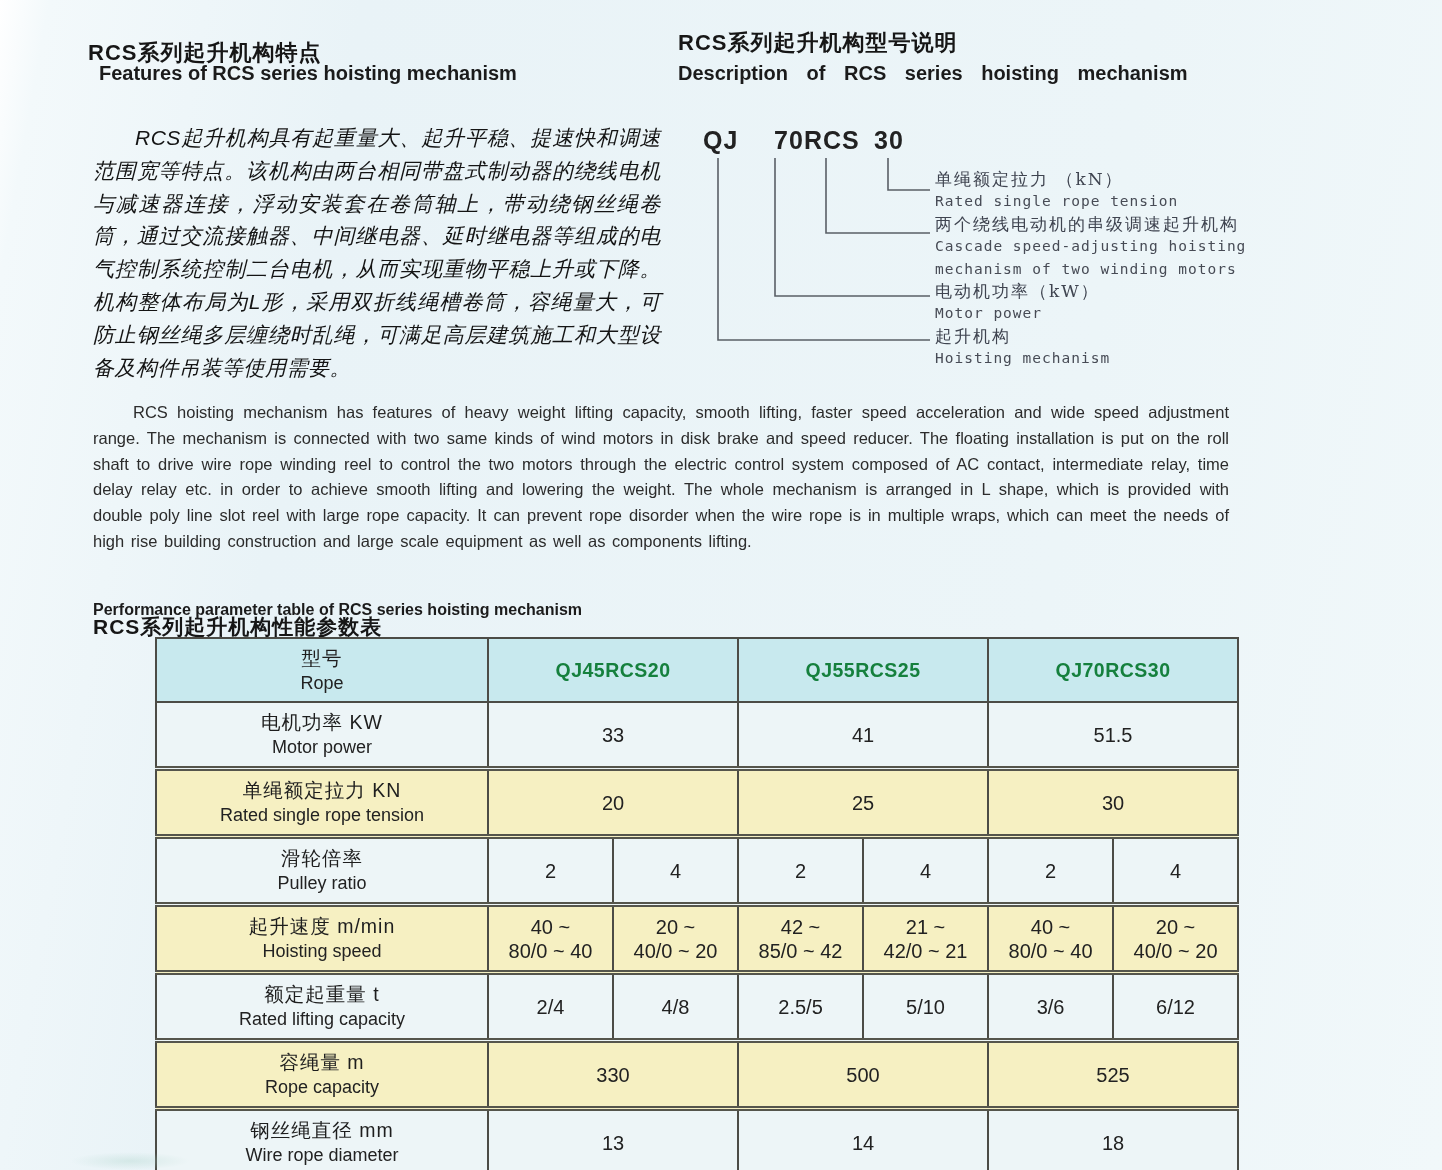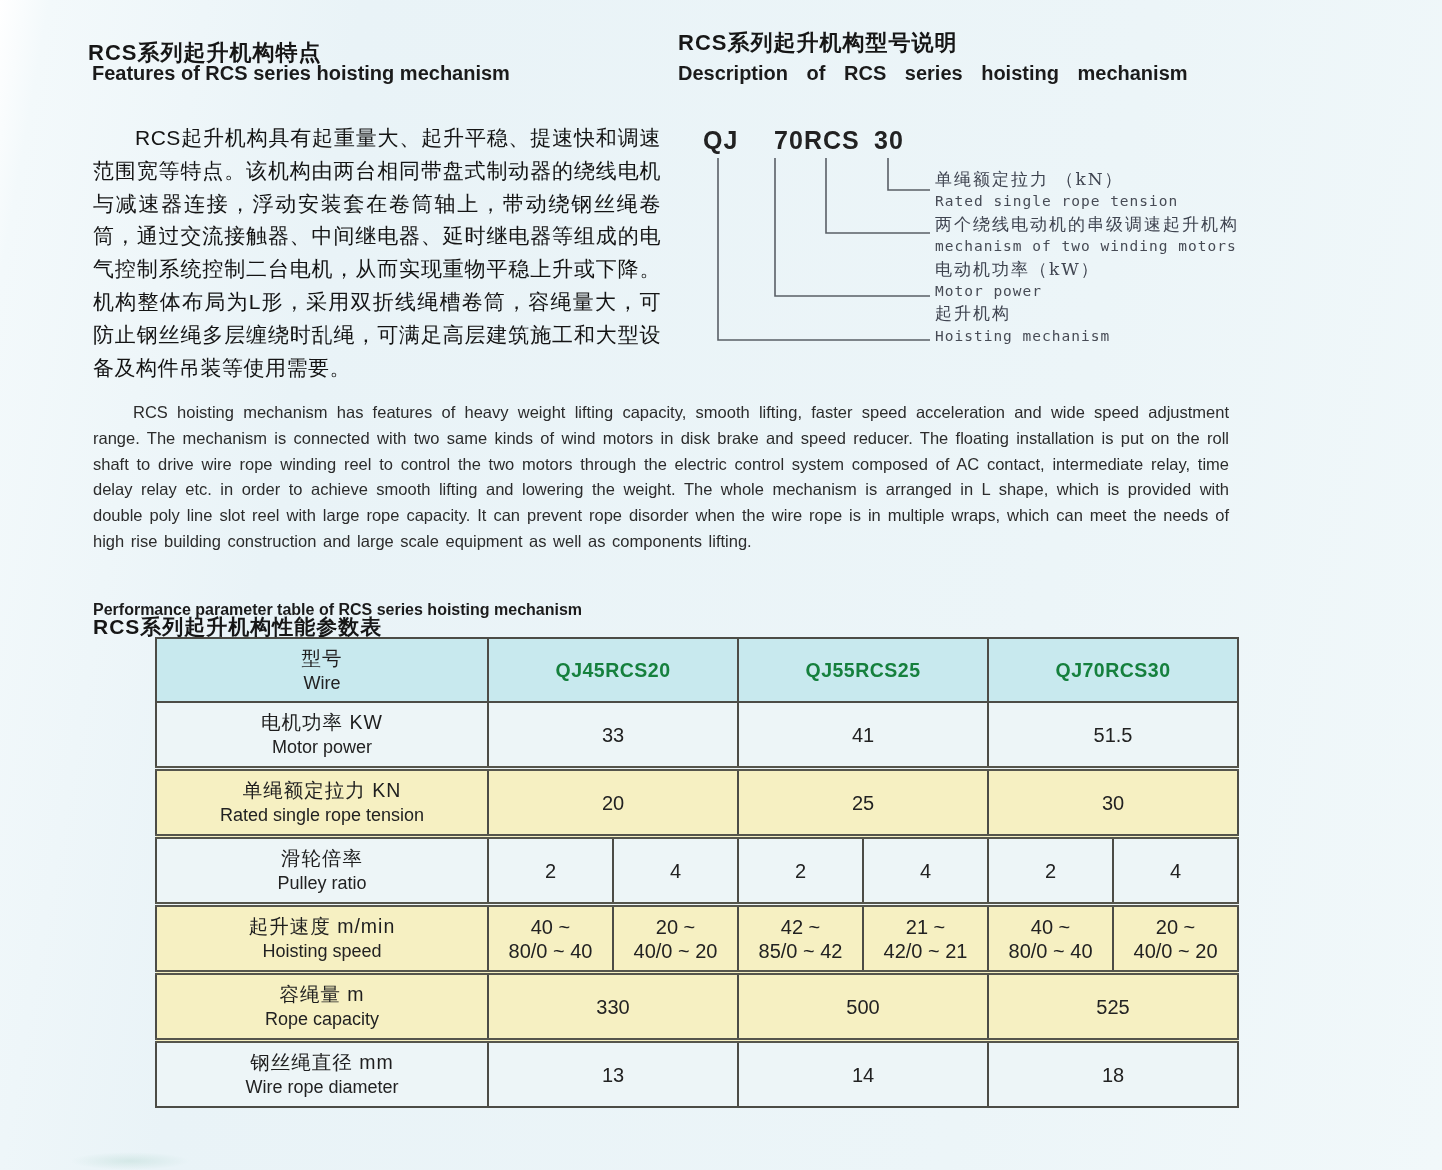--- a/index.html
+++ b/index.html
@@ -58,24 +58,24 @@
   
   .smudge{left:70px;top:1152px;width:120px;height:18px;border-radius:50%;
     background:radial-gradient(ellipse at center,rgba(170,210,200,0.35),rgba(170,210,200,0) 70%);}
 </style>
 </head>
 <body>
 
 <div class="abs" style="left:88px;top:28px;margin-top:10px;">
   <span class="h-zh">RCS系列起升机构特点</span>
 </div>
-<div class="abs" style="left:92px;top:62px;">
+<div class="abs" style="left:99px;top:62px;">
   <span class="h-en">Features of RCS series hoisting mechanism</span>
 </div>
-<div class="abs p-zh" style="left:93px;top:122px;">RCS起升机构具有起重量大、起升平稳、提速快和调速范围宽等特点。该机构由两台相同带盘式制动器的绕线电机与减速器连接，浮动安装套在卷筒轴上，带动绕钢丝绳卷筒，通过交流接触器、中间继电器、延时继电器等组成的电气控制系统控制二台电机，从而实现重物平稳上升或下降。机构整体布局为L形，采用双折线绳槽卷筒，容绳量大，可防止钢丝绳多层缠绕时乱绳，可满足高层建筑施工和大型设备及构件吊装等使用需要。</div>
+<div class="abs p-zh" style="left:93px;top:122px;font-style:italic;">RCS起升机构具有起重量大、起升平稳、提速快和调速范围宽等特点。该机构由两台相同带盘式制动器的绕线电机与减速器连接，浮动安装套在卷筒轴上，带动绕钢丝绳卷筒，通过交流接触器、中间继电器、延时继电器等组成的电气控制系统控制二台电机，从而实现重物平稳上升或下降。机构整体布局为L形，采用双折线绳槽卷筒，容绳量大，可防止钢丝绳多层缠绕时乱绳，可满足高层建筑施工和大型设备及构件吊装等使用需要。</div>
 
 <div class="abs" style="left:678px;top:28px;">
   <span class="h-zh">RCS系列起升机构型号说明</span>
 </div>
 <div class="abs" style="left:678px;top:62px;">
   <span class="h-en wide">Description of RCS series hoisting mechanism</span>
 </div>
 
 <div>
   <span class="abs model-part" style="left:703px;top:126px;">QJ</span>
@@ -88,20 +88,21 @@
   <polyline points="208,28 208,60 250,60" fill="none" stroke="#5a5f66" stroke-width="1.6"></polyline>
   <polyline points="146,28 146,103 250,103" fill="none" stroke="#5a5f66" stroke-width="1.6"></polyline>
   <polyline points="95,28 95,166 250,166" fill="none" stroke="#5a5f66" stroke-width="1.6"></polyline>
   <polyline points="38,28 38,210 250,210" fill="none" stroke="#5a5f66" stroke-width="1.6"></polyline>
 </svg>
 
 <div class="abs ann-col">
   <div class="ann-zh">单绳额定拉力 （kN）</div>
   <div class="ann-en">Rated single rope tension</div>
   <div class="ann-zh">两个绕线电动机的串级调速起升机构</div>
+  <div class="ann-en">Cascade speed-adjusting hoisting</div>
   <div class="ann-en">mechanism of two winding motors</div>
   <div class="ann-zh">电动机功率（kW）</div>
   <div class="ann-en">Motor power</div>
   <div class="ann-zh">起升机构</div>
   <div class="ann-en">Hoisting mechanism</div>
 </div>
 
 <div class="abs p-en" style="left:93px;top:400px;">RCS hoisting mechanism has features of heavy weight lifting capacity, smooth lifting, faster speed acceleration and wide speed adjustment range. The mechanism is connected with two same kinds of wind motors in disk brake and speed reducer. The floating installation is put on the roll shaft to drive wire rope winding reel to control the two motors through the electric control system composed of AC contact, intermediate relay, time delay relay etc. in order to achieve smooth lifting and lowering the weight. The whole mechanism is arranged in L shape, which is provided with double poly line slot reel with large rope capacity. It can prevent rope disorder when the wire rope is in multiple wraps, which can meet the needs of high rise building construction and large scale equipment as well as components lifting.</div>
 
 <div class="abs" style="left:93px;top:568px;margin-top:45px;">
@@ -118,21 +119,21 @@
       <col style="width:125px">
     <col style="width:125px">
       <col style="width:125px">
       <col style="width:125px">
       <col style="width:125px">
   </colgroup>
   <tbody>
     <tr class="row-head bg-cyan">
       <td class="lblcell">
         <div class="zh">型号</div>
-        <div class="en">Wire</div>
+        <div class="en">Rope</div>
       </td>
       <td colspan="2" class="model-head">QJ45RCS20</td>
       <td colspan="2" class="model-head">QJ55RCS25</td>
       <td colspan="2" class="model-head">QJ70RCS30</td>
     </tr>
 
     <tr class="rw sep1 bg-pale">
       <td class="lblcell">
         <div class="zh">电机功率 KW</div>
         <div class="en">Motor  power</div>
@@ -189,20 +190,32 @@
       <td class="val">
         <div>40 ~</div>
         <div>80/0 ~ 40</div>
       </td>
       <td class="val">
         <div>20 ~</div>
         <div>40/0 ~ 20</div>
       </td>
     </tr>
 
+    <tr class="rw sep bg-pale">
+      <td class="lblcell">
+        <div class="zh">额定起重量 t</div>
+        <div class="en">Rated lifting capacity</div>
+      </td>
+      <td class="val">2/4</td>
+      <td class="val">4/8</td>
+      <td class="val">2.5/5</td>
+      <td class="val">5/10</td>
+      <td class="val">3/6</td>
+      <td class="val">6/12</td>
+    </tr>
 
     <tr class="rw sep bg-yellow">
       <td class="lblcell">
         <div class="zh">容绳量 m</div>
         <div class="en">Rope capacity</div>
       </td>
       <td colspan="2" class="val">330</td>
       <td colspan="2" class="val">500</td>
       <td colspan="2" class="val">525</td>
     </tr>

